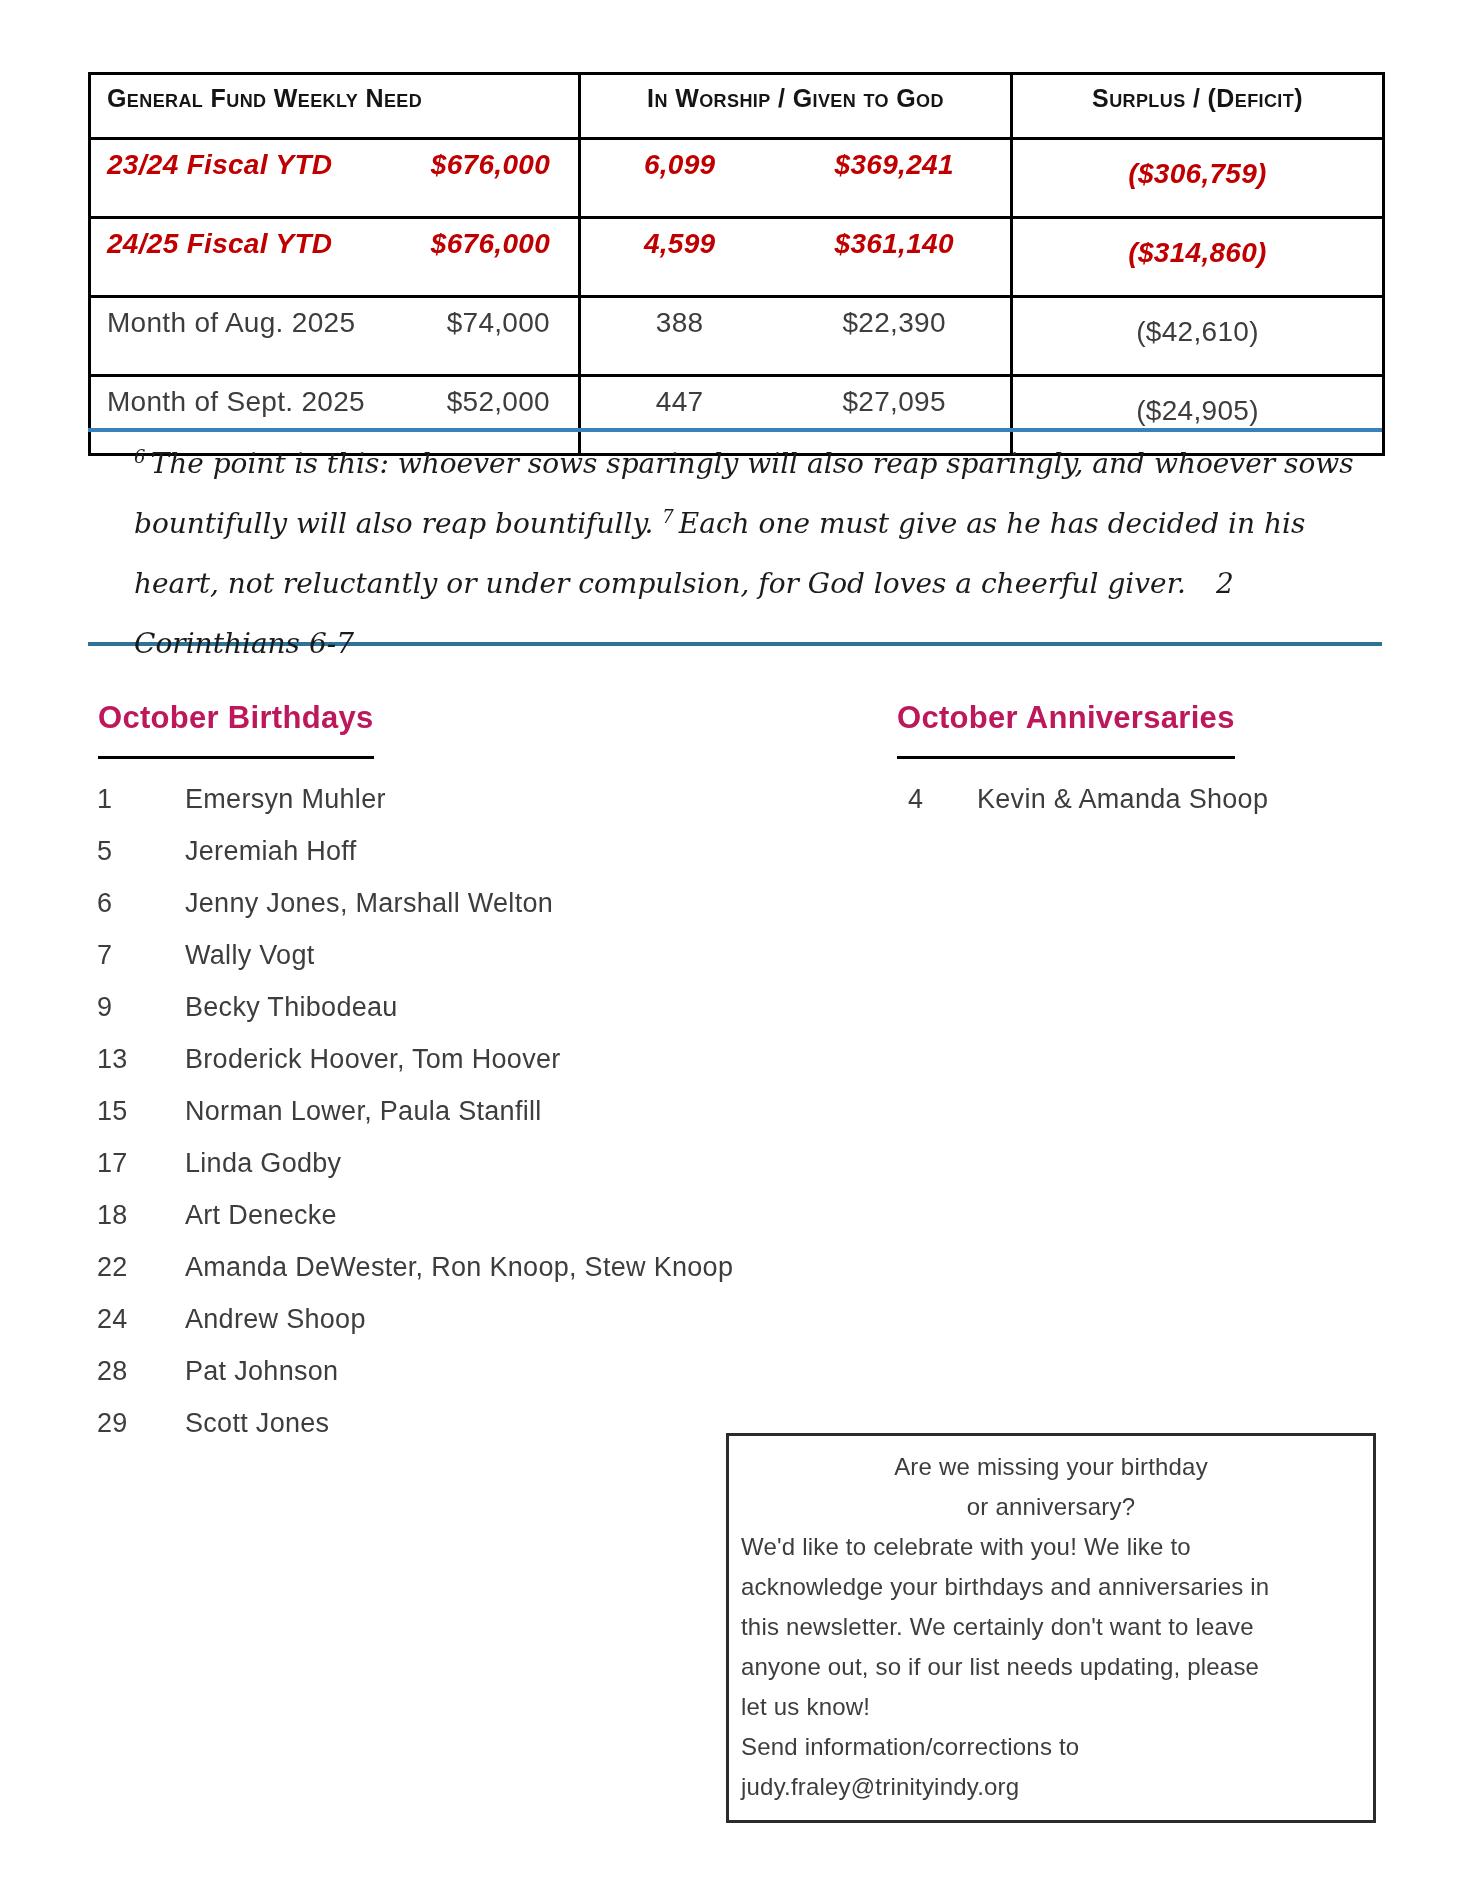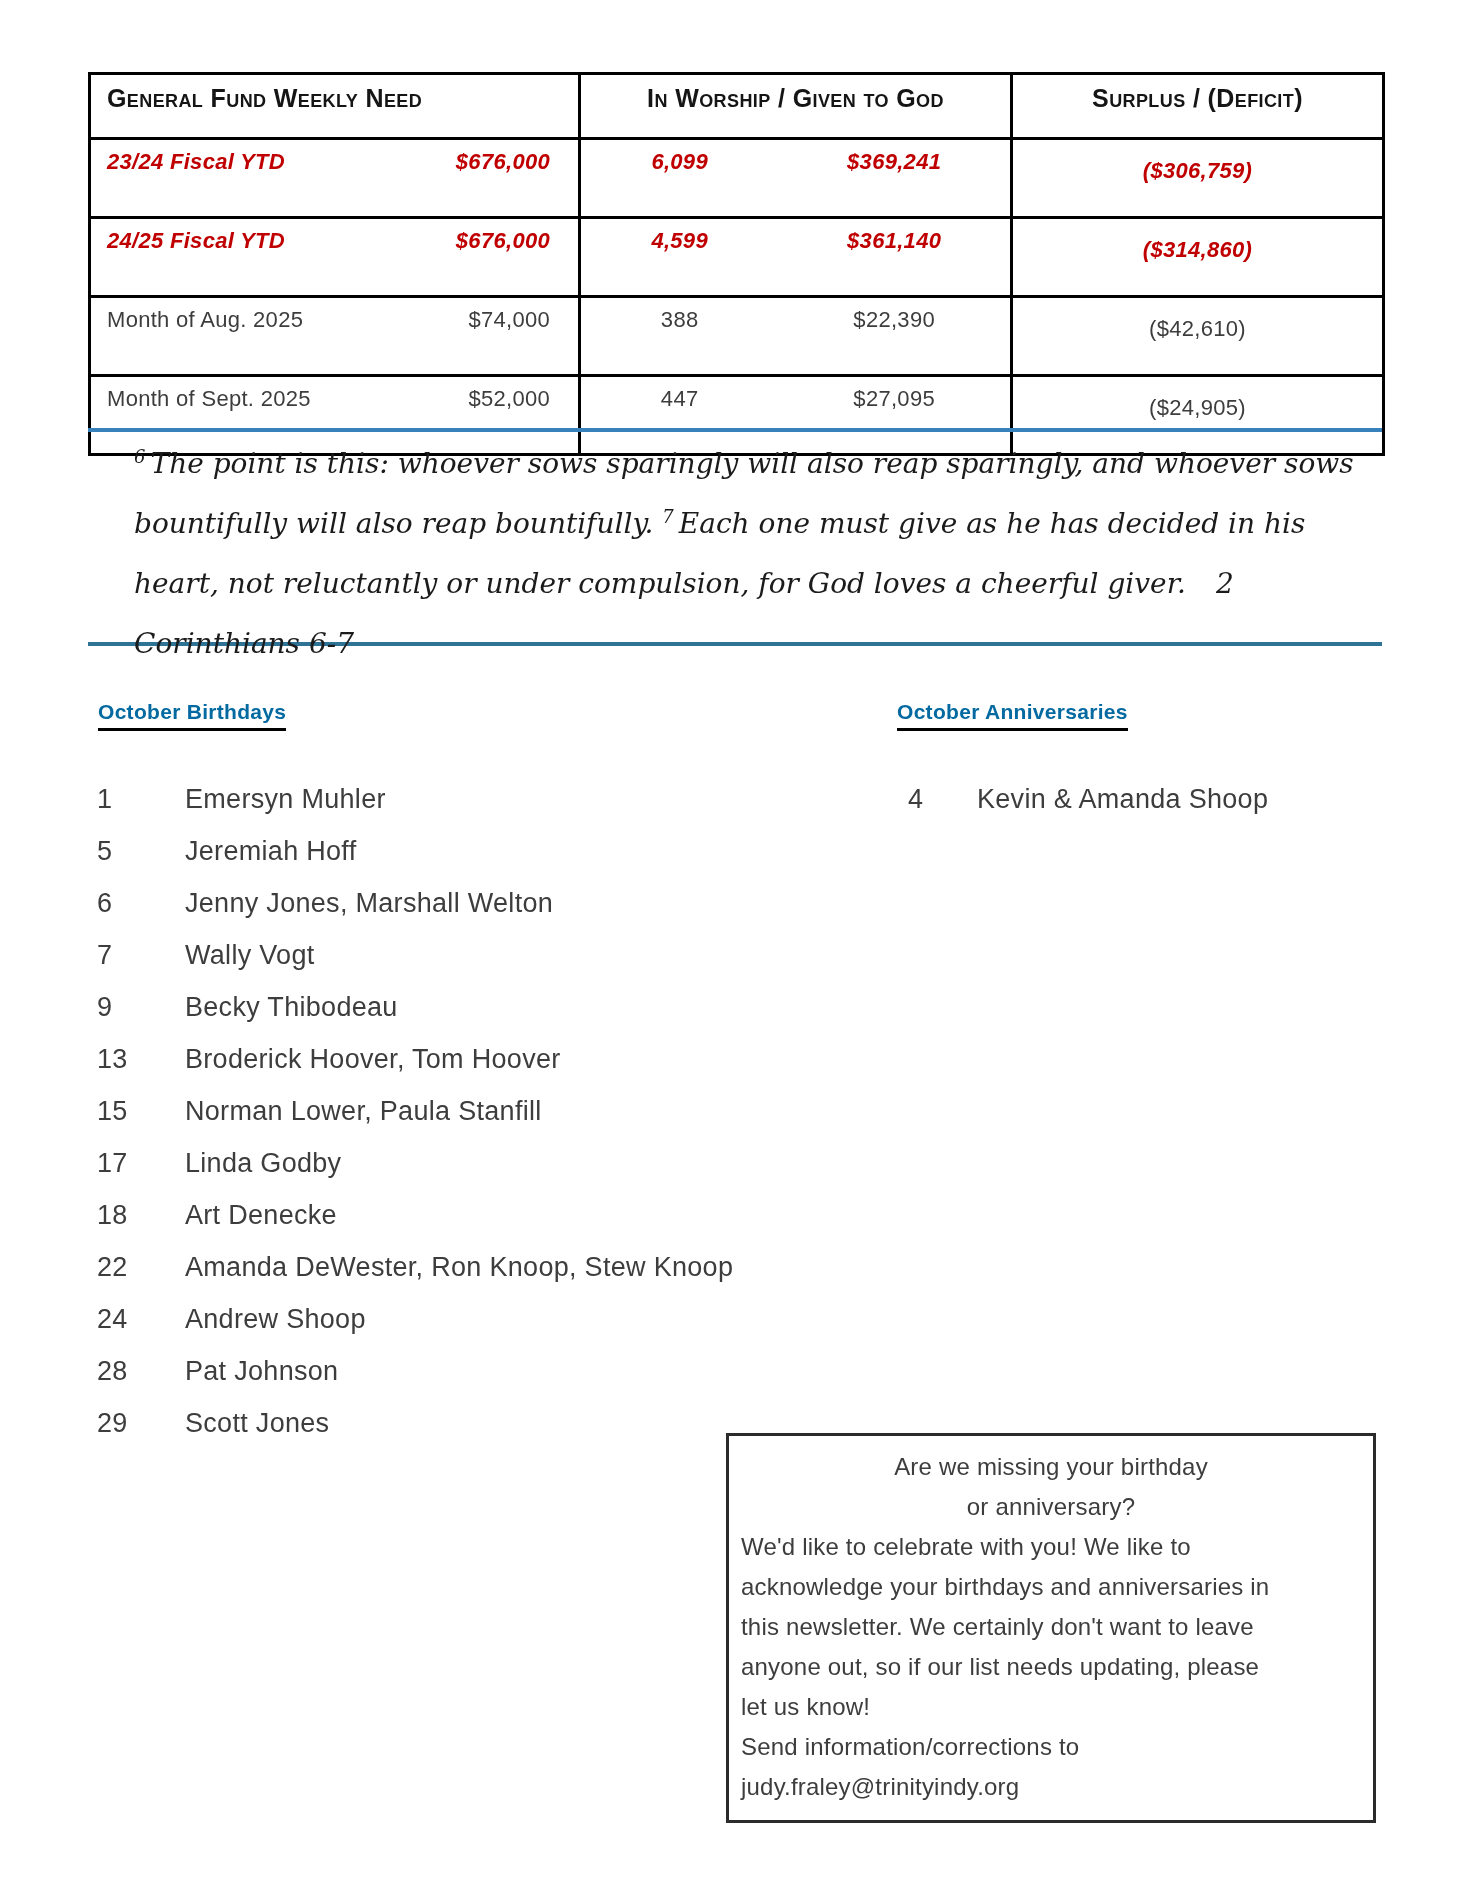--- a/index.html
+++ b/index.html
@@ -12,21 +12,21 @@
   
   table.fund {
     position:absolute; left:88px; top:72px; width:1294px;
     border-collapse:collapse; table-layout:fixed;
   }
   .fund th, .fund td { border:3px solid #000; vertical-align:top; padding:0; }
   .fund th { height:53px; font-variant:small-caps; font-weight:bold; font-size:25px;
              letter-spacing:.4px; color:#151515; padding-top:9px; }
   .fund th.h-need { text-align:left; padding-left:16px; }
   .fund th.h-worship, .fund th.h-surplus { text-align:center; }
-  .fund td { height:58px; font-size:22px; letter-spacing:.3px; }
+  .fund td { height:58px; font-size:28px; letter-spacing:.3px; }
   tr.row-red td  { color:var(--red); font-weight:bold; font-style:italic; }
   tr.row-black td{ color:#3d3d3d; font-weight:400; }
   .c1-flex { display:flex; justify-content:space-between; padding:9px 28px 0 16px; }
   .c2-flex { display:flex; padding-top:9px; }
   .c2-flex .att { width:46%; text-align:center; }
   .c2-flex .giv { width:54%; text-align:center; }
   td.c3 { text-align:center; padding-top:18px; }
 
   
   .divider { position:absolute; left:88px; width:1294px; height:4px; }
@@ -37,22 +37,22 @@
   .scripture {
     position:absolute; left:134px; top:434px; width:1225px;
     font-family:"DejaVu Serif", serif; font-style:italic;
     font-size:28px; line-height:60px; color:#1b1b1b;
   }
   .scripture sup { font-size:18px; vertical-align:super; line-height:0; margin-right:5px; }
   .scripture .ref { margin-left:30px; }
 
   
   .section-title {
-    position:absolute; top:700px; font-size:21px; font-weight:bold; color:#0369a1;
-    letter-spacing:.3px; border-bottom:3px solid #000; padding-bottom:4px;
+    position:absolute; top:700px; font-size:31px; font-weight:bold; color:#be185d;
+    letter-spacing:.3px; border-bottom:3px solid #000; padding-bottom:20px;
   }
   .bd-title  { left:98px; }
   .ann-title { left:897px; }
 
   
   .bd-list  { position:absolute; left:97px;  top:784px; }
   .ann-list { position:absolute; left:908px; top:784px; }
   .list-row { display:flex; height:52px; font-size:27px; color:#3d3d3d; letter-spacing:.3px; }
   .bd-list  .day { width:88px; }
   .ann-list .day { width:69px; }

